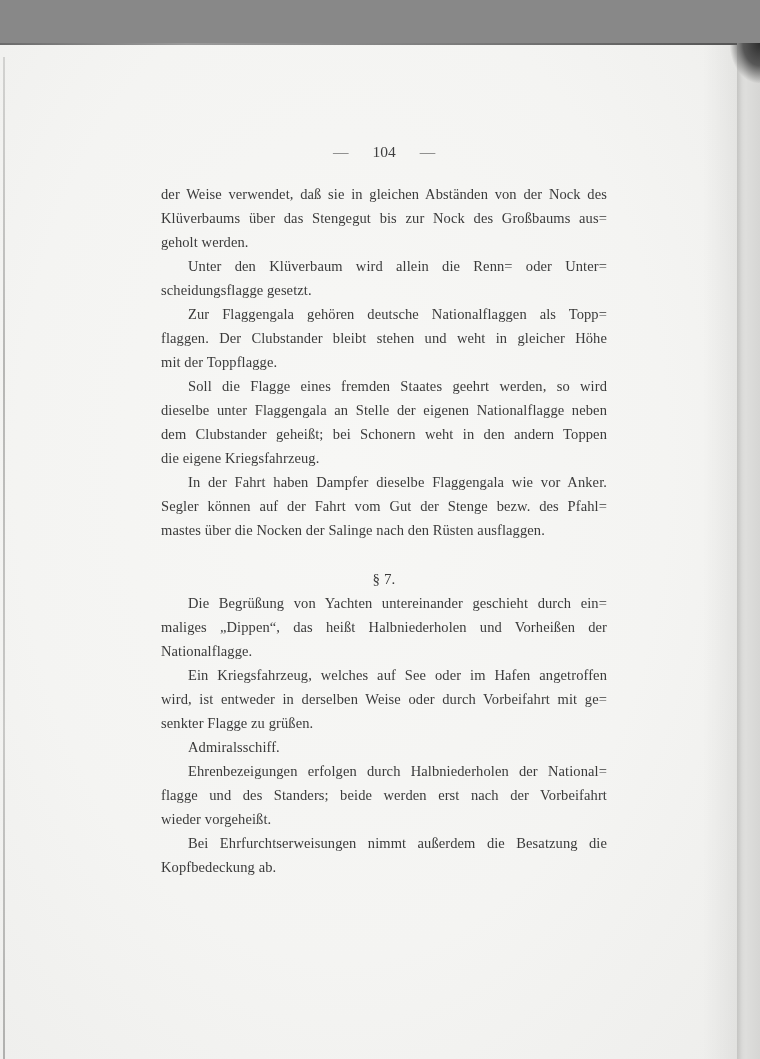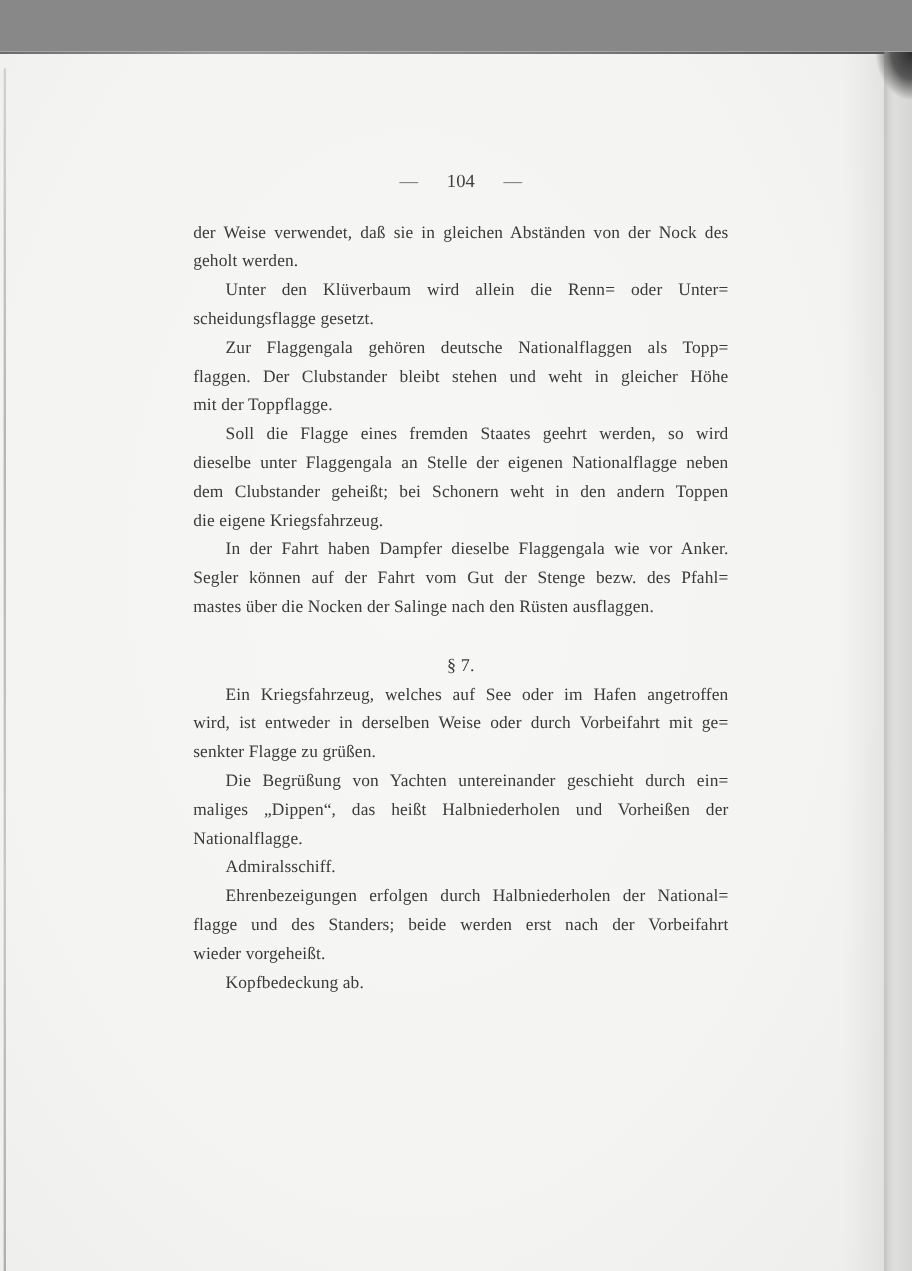--- a/index.html
+++ b/index.html
@@ -89,20 +89,21 @@
   <div class="edge-bottom-light"></div>
   <div class="edge-bottom"></div>
 
   <div class="pageno">
     <span class="dash">—</span><span>104</span><span class="dash">—</span>
   </div>
 
   <div class="text-block">
       <div class="para">
         <div class="line">der Weise verwendet, daß sie in gleichen Abständen von der Nock des</div>
+        <div class="line">Klüverbaums über das Stengegut bis zur Nock des Großbaums aus=</div>
         <div class="line last">geholt werden.</div>
       </div>
       <div class="para indent">
         <div class="line">Unter den Klüverbaum wird allein die Renn= oder Unter=</div>
         <div class="line last">scheidungsflagge gesetzt.</div>
       </div>
       <div class="para indent">
         <div class="line">Zur Flaggengala gehören deutsche Nationalflaggen als Topp=</div>
         <div class="line">flaggen.  Der Clubstander bleibt stehen und weht in gleicher Höhe</div>
         <div class="line last">mit der Toppflagge.</div>
@@ -113,37 +114,38 @@
         <div class="line">dem Clubstander geheißt; bei Schonern weht in den andern Toppen</div>
         <div class="line last">die eigene Kriegsfahrzeug.</div>
       </div>
       <div class="para indent">
         <div class="line">In der Fahrt haben Dampfer dieselbe Flaggengala wie vor Anker.</div>
         <div class="line">Segler können auf der Fahrt vom Gut der Stenge bezw. des Pfahl=</div>
         <div class="line last">mastes über die Nocken der Salinge nach den Rüsten ausflaggen.</div>
       </div>
       <div class="section-mark">§ 7.</div>
       <div class="para indent">
+        <div class="line">Die Begrüßung von Yachten untereinander geschieht durch ein=</div>
+        <div class="line">maliges „Dippen“, das heißt Halbniederholen und Vorheißen der</div>
+        <div class="line last">Nationalflagge.</div>
+      </div>
+      <div class="para indent">
         <div class="line">Ein Kriegsfahrzeug, welches auf See oder im Hafen angetroffen</div>
         <div class="line">wird, ist entweder in derselben Weise oder durch Vorbeifahrt mit ge=</div>
         <div class="line last">senkter Flagge zu grüßen.</div>
-      </div>
-      <div class="para indent">
-        <div class="line">Die Begrüßung von Yachten untereinander geschieht durch ein=</div>
-        <div class="line">maliges „Dippen“, das heißt Halbniederholen und Vorheißen der</div>
-        <div class="line last">Nationalflagge.</div>
       </div>
       <div class="para indent">
         <div class="line last">Admiralsschiff.</div>
       </div>
       <div class="para indent">
         <div class="line">Ehrenbezeigungen erfolgen durch Halbniederholen der National=</div>
         <div class="line">flagge und des Standers; beide werden erst nach der Vorbeifahrt</div>
         <div class="line last">wieder vorgeheißt.</div>
       </div>
       <div class="para indent">
+        <div class="line">Bei Ehrfurchtserweisungen nimmt außerdem die Besatzung die</div>
         <div class="line last">Kopfbedeckung ab.</div>
       </div>
     </div>
 
   <div class="watermark">© yachtsportmuseum.de</div>
 
 </div>
 
 </body></html>

